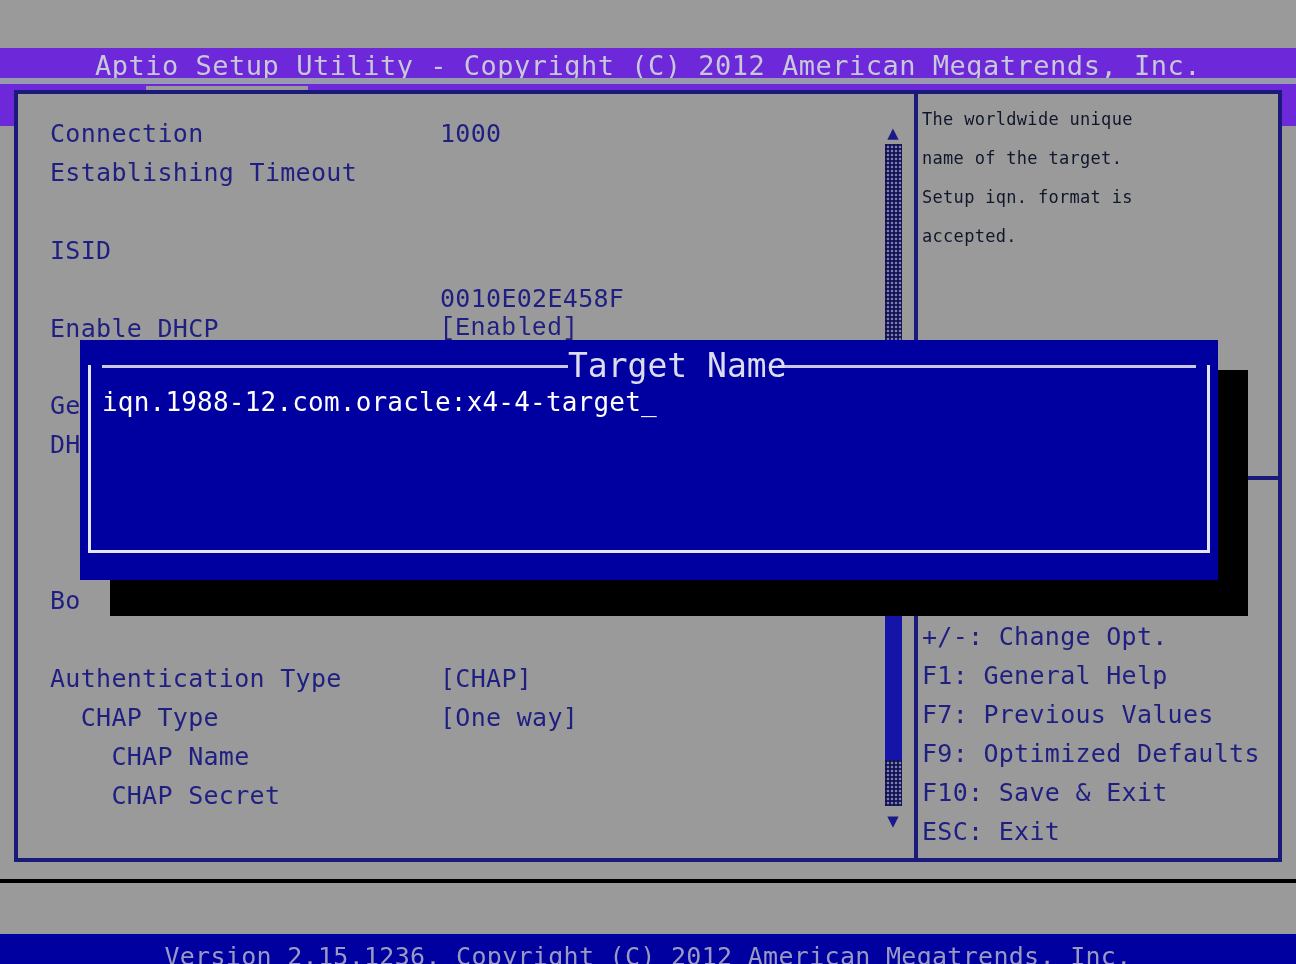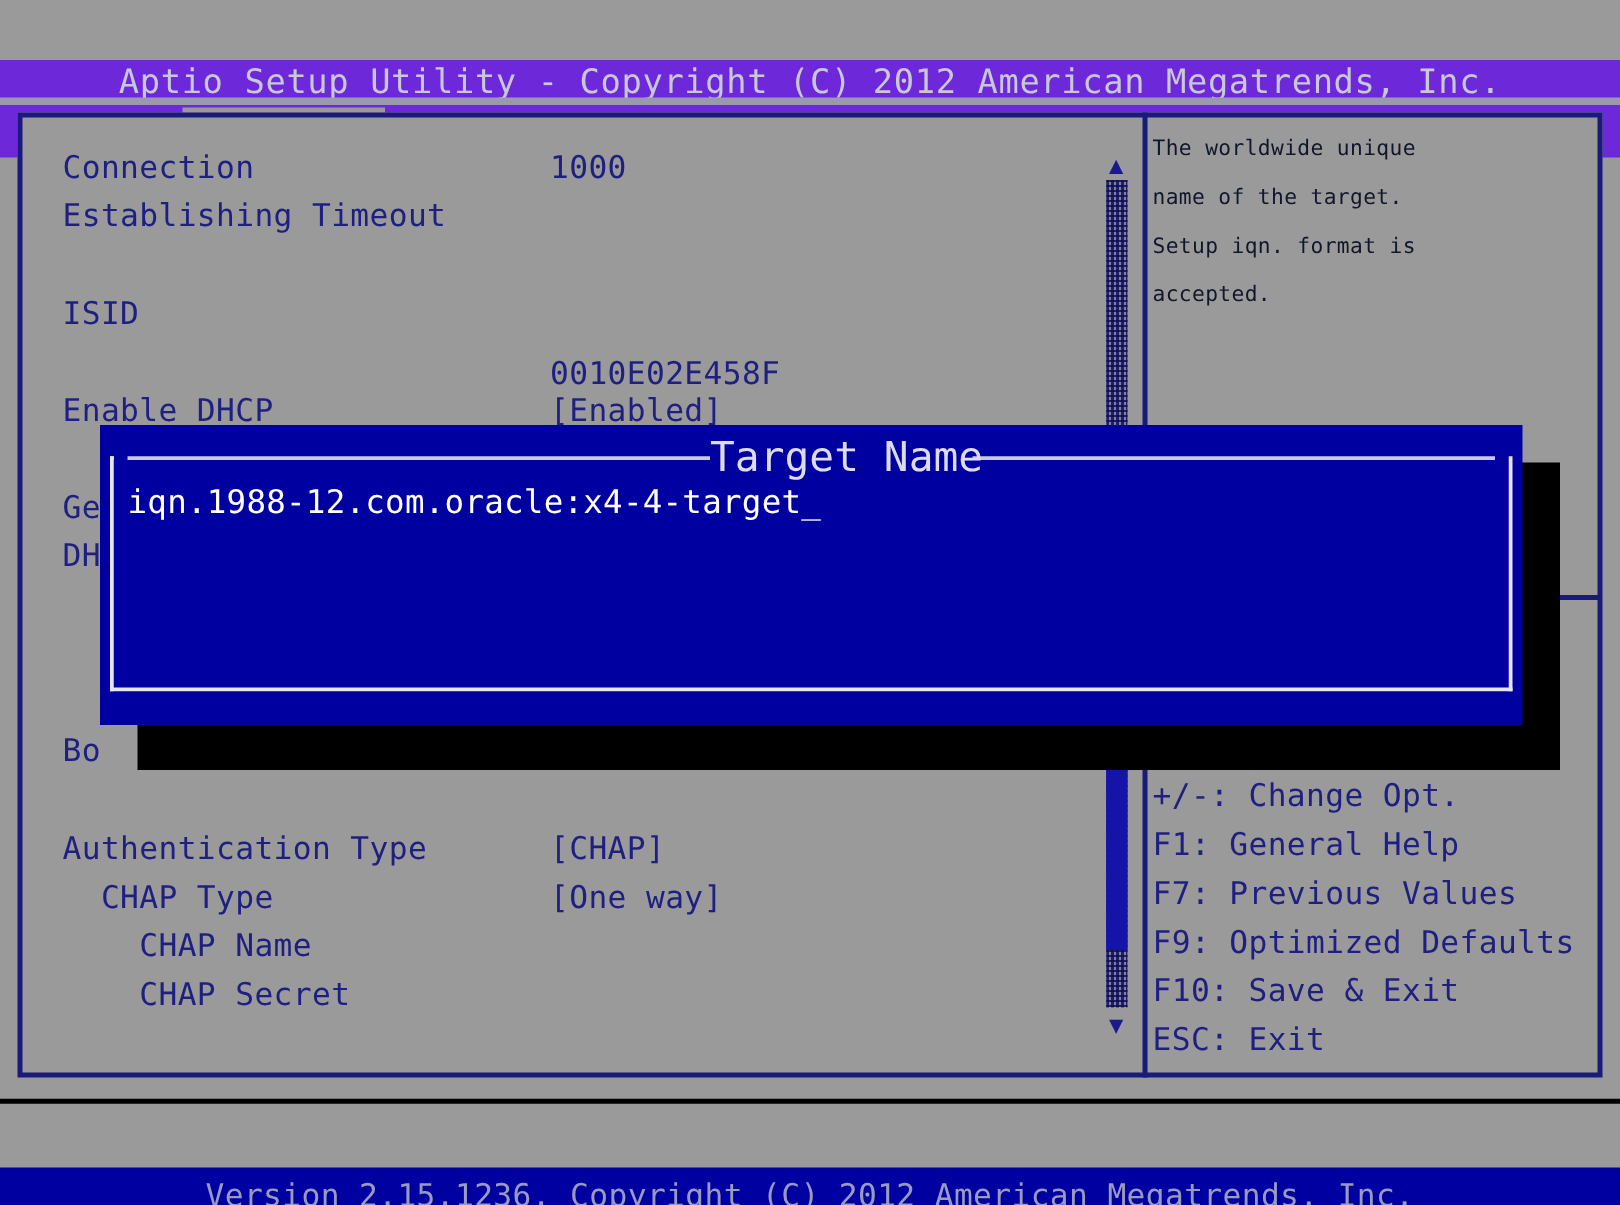--- a/index.html
+++ b/index.html
@@ -289,21 +289,21 @@
   <div class="content-frame"></div>
   <div class="vdivider"></div>
 
   <div class="settings">
       <div class="srow slabel" style="top: 20px;">Connection</div>
       <div class="srow svalue" style="top: 20px;">1000</div>
       <div class="srow slabel" style="top: 59px;">Establishing Timeout</div>
       <div class="srow slabel" style="top: 137px;">ISID</div>
       <div class="srow svalue" style="top: 137px; margin-top: 48px;">0010E02E458F</div>
       <div class="srow slabel" style="top: 215px;">Enable DHCP</div>
-      <div class="srow svalue" style="top: 215px;">[Enabled]</div>
+      <div class="srow svalue" style="top: 215px; font-family: Liberation Mono, monospace;">[Enabled]</div>
       <div class="srow slabel" style="top: 292px;">Ge</div>
       <div class="srow slabel" style="top: 331px;">DH</div>
       <div class="srow slabel" style="top: 487px;">Bo</div>
       <div class="srow slabel" style="top: 565px;">Authentication Type</div>
       <div class="srow svalue" style="top: 565px;">[CHAP]</div>
       <div class="srow svalue" style="top: 604px;">[One way]</div>
       <div class="srow slabel" style="top: 604px;">  CHAP Type</div>
       <div class="srow slabel" style="top: 643px;">    CHAP Name</div>
       <div class="srow slabel" style="top: 682px;">    CHAP Secret</div>
     </div>

